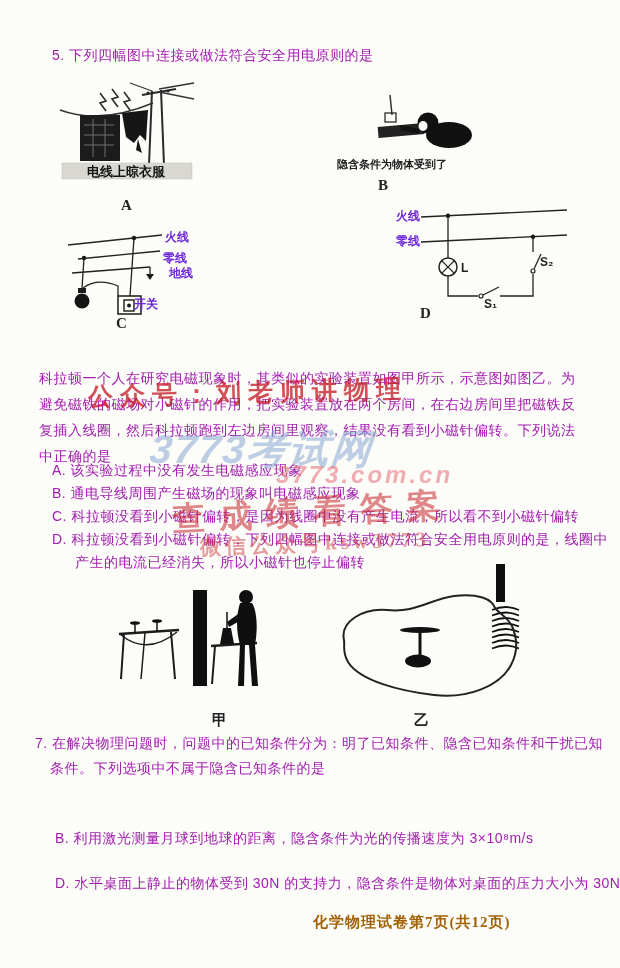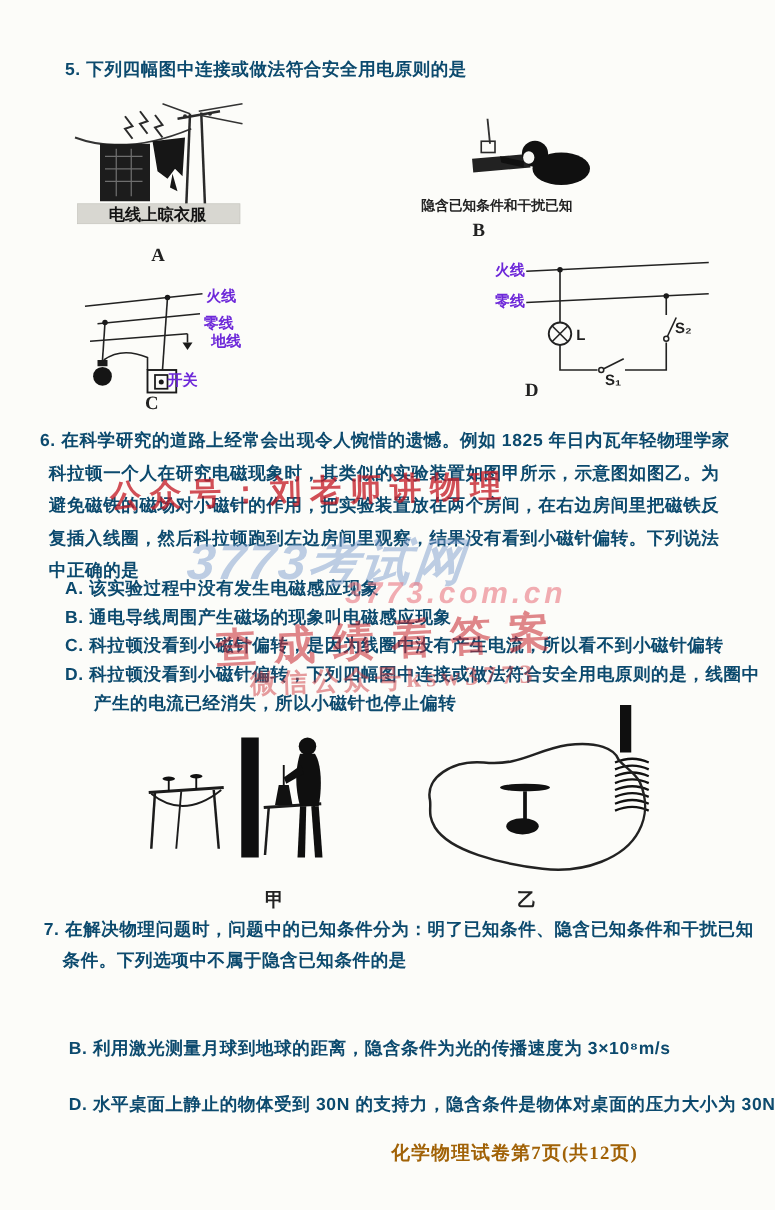--- a/index.html
+++ b/index.html
@@ -1,18 +1,18 @@
 <!DOCTYPE html>
 <html><head>
 <meta charset="utf-8">
 <style>
   html,body{margin:0;padding:0;background:#e9e9e9;}
   .page{position:relative;width:620px;height:968px;background:#fcfcf9;overflow:hidden;
         font-family:"Liberation Sans","DejaVu Sans",sans-serif;color:#1f1f1f;}
-  .t{position:absolute;font-size:14px;font-weight:700;letter-spacing:0.5px;white-space:nowrap;color:#0c4a6e;}
+  .t{position:absolute;font-size:14px;font-weight:400;letter-spacing:0.5px;white-space:nowrap;color:#a21caf;}
   .t12{position:absolute;font-size:12px;font-weight:700;white-space:nowrap;color:#6d28d9;}
   .cap{position:absolute;font-size:11px;font-weight:700;white-space:nowrap;color:#222;}
   .figlab{position:absolute;font-size:15px;font-weight:600;font-family:"Liberation Serif",serif;color:#222;}
   .footer{position:absolute;left:313px;top:913px;font-size:15px;font-weight:700;letter-spacing:1px;
           font-family:Liberation Serif, serif;color:#a16207;white-space:nowrap;}
   .wm{position:absolute;pointer-events:none;white-space:nowrap;z-index:5;font-weight:700;}
   .wm-pub{left:88px;top:376px;font-size:25px;letter-spacing:7px;color:rgba(196,30,40,0.78);
           transform:rotate(-1.5deg);font-family:"Liberation Serif",serif;}
   .wm-site{left:150px;top:422px;font-size:40px;font-style:italic;letter-spacing:2px;
            color:rgba(125,158,205,0.5);transform:skewX(-6deg);}
@@ -69,21 +69,21 @@
     <line x1="18" y1="0" x2="20" y2="20" stroke="#333" stroke-width="1.5"></line>
     <rect x="13" y="18" width="11" height="9" fill="none" stroke="#2a2a2a" stroke-width="1.3"></rect>
     <rect x="6" y="30" width="46" height="11" fill="#222" transform="rotate(-5 29 35)"></rect>
     <g>
       <circle cx="56" cy="28" r="10.5" fill="#101010"></circle>
       <ellipse cx="51" cy="31" rx="4.5" ry="5" fill="#f7f7f4"></ellipse>
       <ellipse cx="77" cy="40" rx="23" ry="13" fill="#101010"></ellipse>
       <path d="M47,34 L28,30 L29,35 L47,39 Z" fill="#101010"></path>
     </g>
   </svg>
-  <div class="cap" style="left:337px;top:157px">隐含已知条件和干扰已知</div>
+  <div class="cap" style="left:337px;top:157px">隐含条件为物体受到了</div>
   <div class="figlab" style="left:378px;top:177px">B</div>
 
   <svg style="left:62px;top:226px" width="130" height="92" viewBox="0 0 130 92">
     <g stroke="#222" stroke-width="1.3" fill="none">
       <path d="M6,19 L100,9"></path>
       <path d="M16,33 L98,25"></path>
       <path d="M10,47 L88,41"></path>
       <path d="M88,41 L88,48"></path>
       <path d="M72,12 L68,70"></path>
       <path d="M22,32 L20,62"></path>
@@ -129,21 +129,20 @@
       <line x1="33.4" y1="54.6" x2="20.6" y2="67.4" stroke="#222" stroke-width="1.3"></line>
     </g>
     <circle cx="60" cy="90" r="2" fill="none" stroke="#222" stroke-width="1.2"></circle>
     <circle cx="112" cy="65" r="2" fill="none" stroke="#222" stroke-width="1.2"></circle>
     <text x="40" y="66" class="svgt">L</text>
     <text x="63" y="102" class="svgt">S₁</text>
     <text x="119" y="60" class="svgt">S₂</text>
   </svg>
   <div class="figlab" style="left:420px;top:305px">D</div>
 
-  <div class="t" style="left:32px;top:344px">6. 在科学研究的道路上经常会出现令人惋惜的遗憾。例如 1825 年日内瓦年轻物理学家</div>
   <div class="t" style="left:39px;top:370px">科拉顿一个人在研究电磁现象时，其类似的实验装置如图甲所示，示意图如图乙。为</div>
   <div class="t" style="left:39px;top:396px">避免磁铁的磁场对小磁针的作用，把实验装置放在两个房间，在右边房间里把磁铁反</div>
   <div class="t" style="left:39px;top:422px">复插入线圈，然后科拉顿跑到左边房间里观察，结果没有看到小磁针偏转。下列说法</div>
   <div class="t" style="left:39px;top:448px">中正确的是</div>
 
   <div class="t" style="left:52px;top:462px">A. 该实验过程中没有发生电磁感应现象</div>
   <div class="t" style="left:52px;top:485px">B. 通电导线周围产生磁场的现象叫电磁感应现象</div>
   <div class="t" style="left:52px;top:508px">C. 科拉顿没看到小磁针偏转，是因为线圈中没有产生电流，所以看不到小磁针偏转</div>
   <div class="t" style="left:52px;top:531px">D. 科拉顿没看到小磁针偏转，下列四幅图中连接或做法符合安全用电原则的是，线圈中</div>
   <div class="t" style="left:75px;top:554px">产生的电流已经消失，所以小磁针也停止偏转</div>

